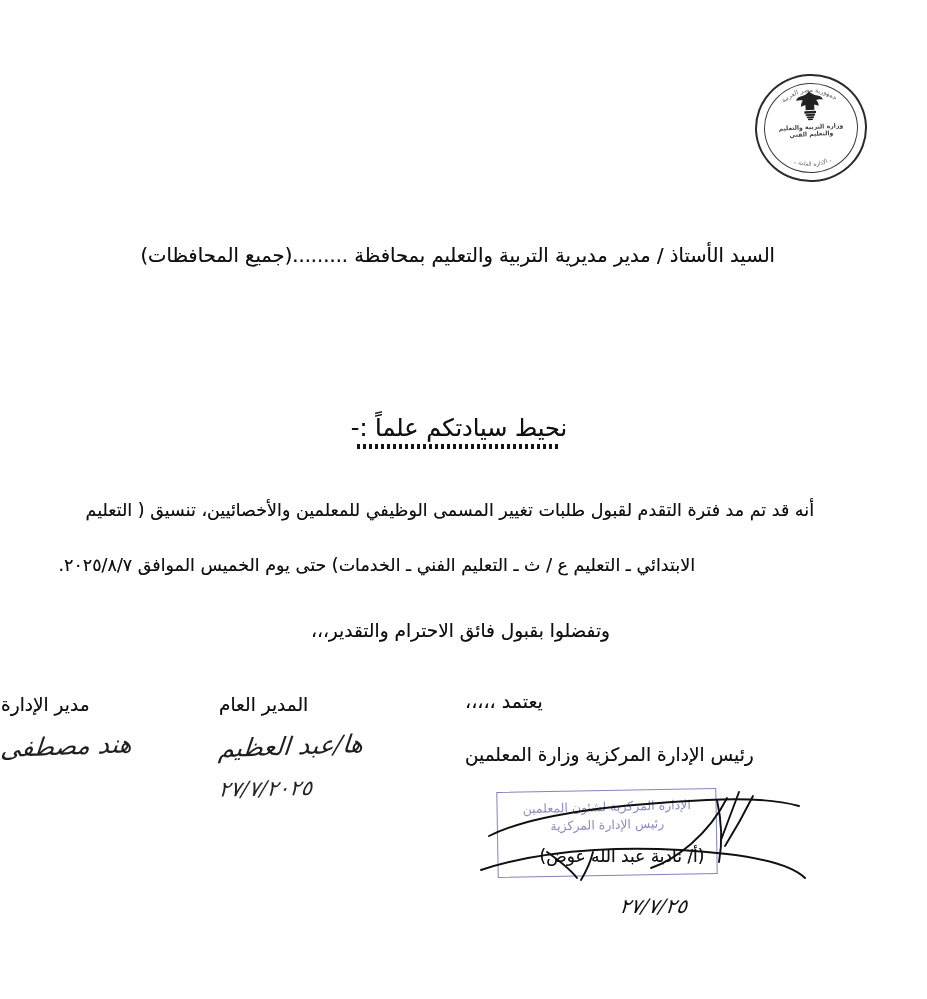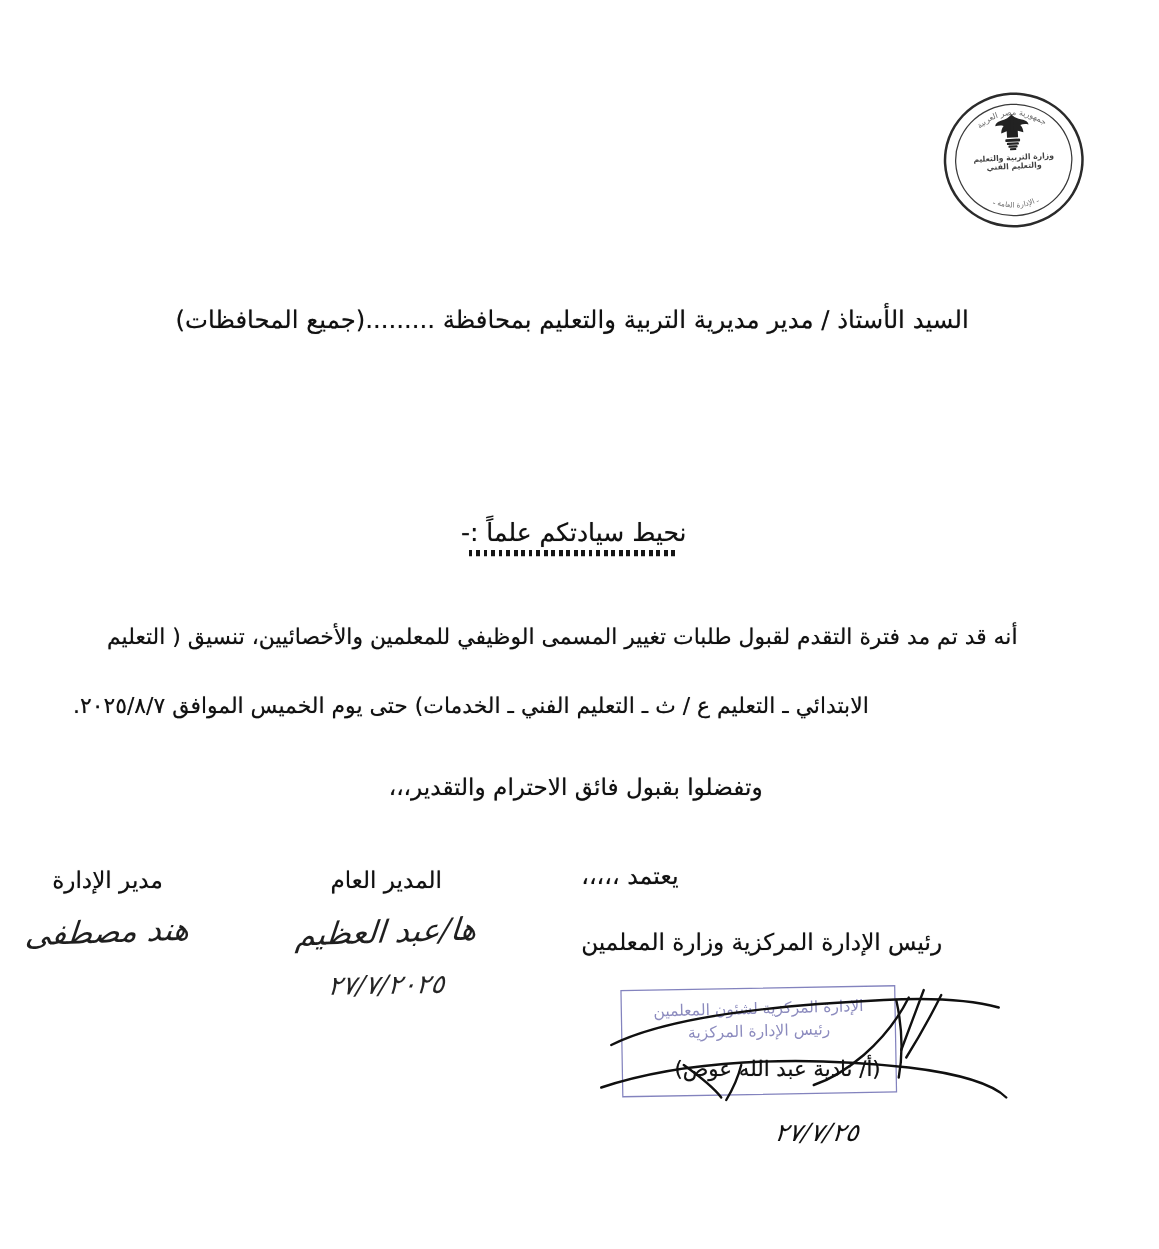--- a/index.html
+++ b/index.html
@@ -104,21 +104,21 @@
     font-size: 20px;
   }
 
   
   .notice {
     position: absolute;
     top: 414px;
     right: 28px;
     width: 880px;
     text-align: center;
-    font-size: 20px;
+    font-size: 24px;
   }
   .notice-inner {
     display: inline-block;
     position: relative;
     padding-bottom: 7px;
   }
   .notice-underline {
     position: absolute;
     bottom: 0;
     right: 6px;
@@ -157,21 +157,21 @@
     width: 927px;
     text-align: center;
     font-size: 18.5px;
     padding-right: 6px;
     box-sizing: border-box;
   }
 
   
   .sig-block {
     position: absolute;
-    text-align: center;
+    text-align: left;
   }
   .sig-title {
     font-size: 18.5px;
     white-space: nowrap;
   }
   .sig-hand {
     font-family: "DejaVu Serif", "Liberation Serif", serif;
     font-size: 25px;
     color: #0d0d0d;
     font-style: italic;

